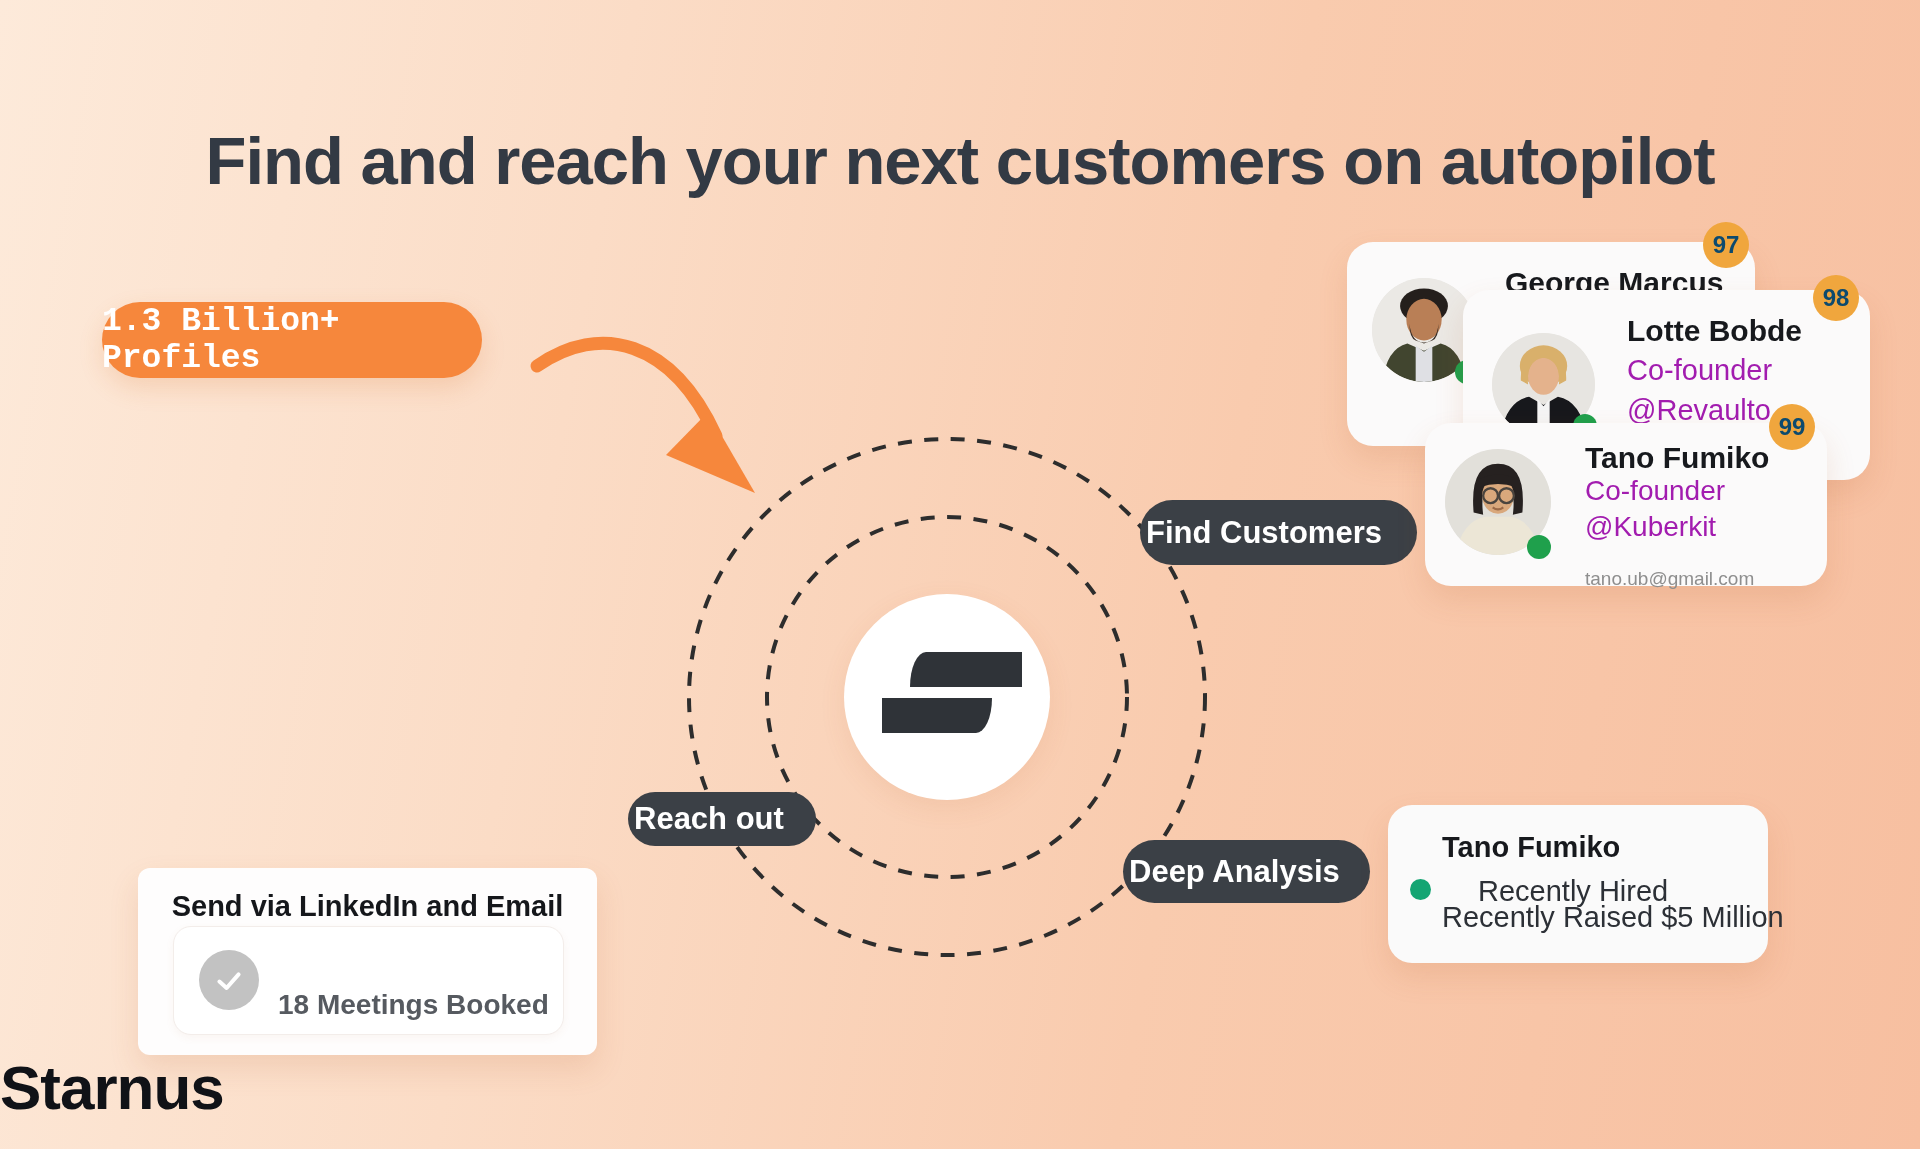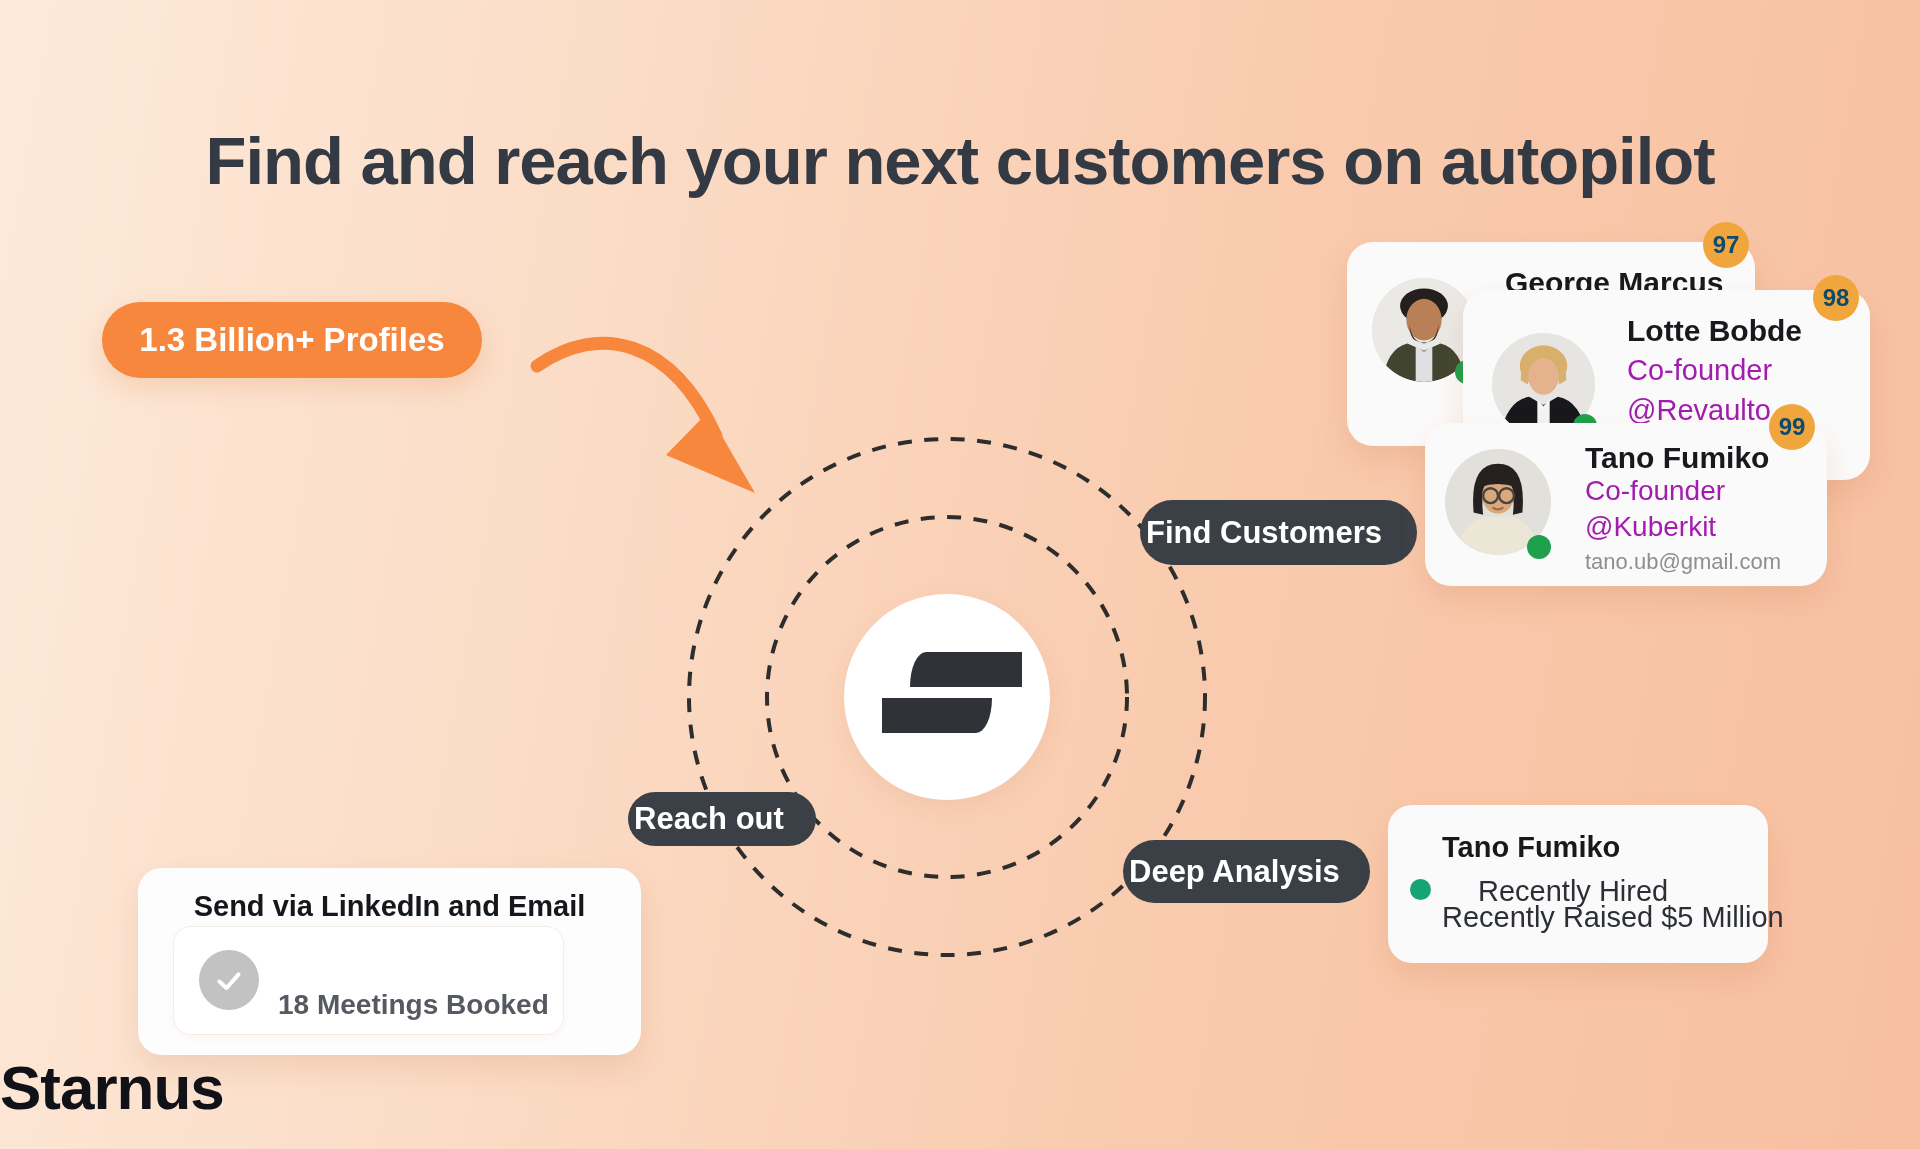--- a/index.html
+++ b/index.html
@@ -14,20 +14,21 @@
     top:72px;left:0;width:1920px;text-align:center;
     font-size:67px;font-weight:700;letter-spacing:-1px;line-height:1.3;
     color:var(--title-text,#333a44);
   }
   
   .profiles-pill{
     left:102px;top:302px;width:380px;height:76px;border-radius:38px;
     background:var(--accent,#f6873c);display:flex;align-items:center;justify-content:center;
     color:#fff;font-size:33px;font-weight:600;
     box-shadow:0 10px 24px rgba(214,110,40,.18);
+    font-family:Liberation Mono, monospace;
   }
   
   .overlay-svg{left:0;top:0;pointer-events:none;}
   
   .logo-circle{
     left:844px;top:594px;width:206px;height:206px;border-radius:50%;
     background:#fff;box-shadow:0 8px 26px rgba(190,100,50,.10);
   }
   .logo-bar{position:absolute;background:#2f3338;}
   .logo-bar.top{left:66px;top:58px;width:112px;height:35px;border-radius:16px 0 0 0 / 35px 0 0 0;}
@@ -57,33 +58,33 @@
     font-size:24px;font-weight:700;
   }
   .avatar{position:absolute;border-radius:50%;overflow:hidden;background:#e9e7e3;}
   .avatar svg{display:block;width:100%;height:100%;}
   .online-dot{
     position:absolute;width:24px;height:24px;border-radius:50%;
     background:var(--green-dot,#1fa04c);
   }
   .lead-name{position:absolute;font-size:30px;font-weight:700;color:#17191d;white-space:nowrap;}
   .lead-sub{position:absolute;font-size:29px;font-weight:400;color:#a21caf;white-space:nowrap;}
-  .lead-email{position:absolute;font-size:22px;font-weight:400;color:#8e8e8e;white-space:nowrap;}
+  .lead-email{position:absolute;font-size:19px;font-weight:400;color:#8e8e8e;white-space:nowrap;margin-top:19px;}
   
   .card-analysis{
     left:1388px;top:805px;width:380px;height:158px;border-radius:24px;
     background:#fafafa;box-shadow:0 14px 30px rgba(185,95,45,.14);
   }
   .analysis-name{position:absolute;left:54px;top:26px;font-size:29px;font-weight:700;color:#17191d;}
   .analysis-line{position:absolute;left:54px;font-size:29px;color:#2c3036;white-space:nowrap;}
   .signal-dot{position:absolute;left:22px;width:21px;height:21px;border-radius:50%;background:var(--teal-dot,#14a573);}
   
   .card-outreach{
-    left:138px;top:868px;width:459px;height:187px;border-radius:24px;
-    background:#fefdfd;box-shadow:0 14px 30px rgba(185,95,45,.14);padding-left:44px;
+    left:138px;top:868px;width:459px;height:187px;border-radius:12px;
+    background:#fefdfd;box-shadow:0 14px 30px rgba(185,95,45,.14);
   }
   .outreach-title{position:absolute;left:0;top:22px;width:100%;text-align:center;font-size:29px;font-weight:700;color:#15171b;}
   .outreach-inner{
     position:absolute;left:35px;top:58px;width:389px;height:107px;border-radius:18px;
     background:#fff;border:1px solid #f3edea;box-shadow:0 3px 8px rgba(190,120,70,.06);
   }
   .check-circle{
     position:absolute;left:25px;top:23px;width:60px;height:60px;border-radius:50%;
     background:#c2c2c2;display:flex;align-items:center;justify-content:center;
   }

